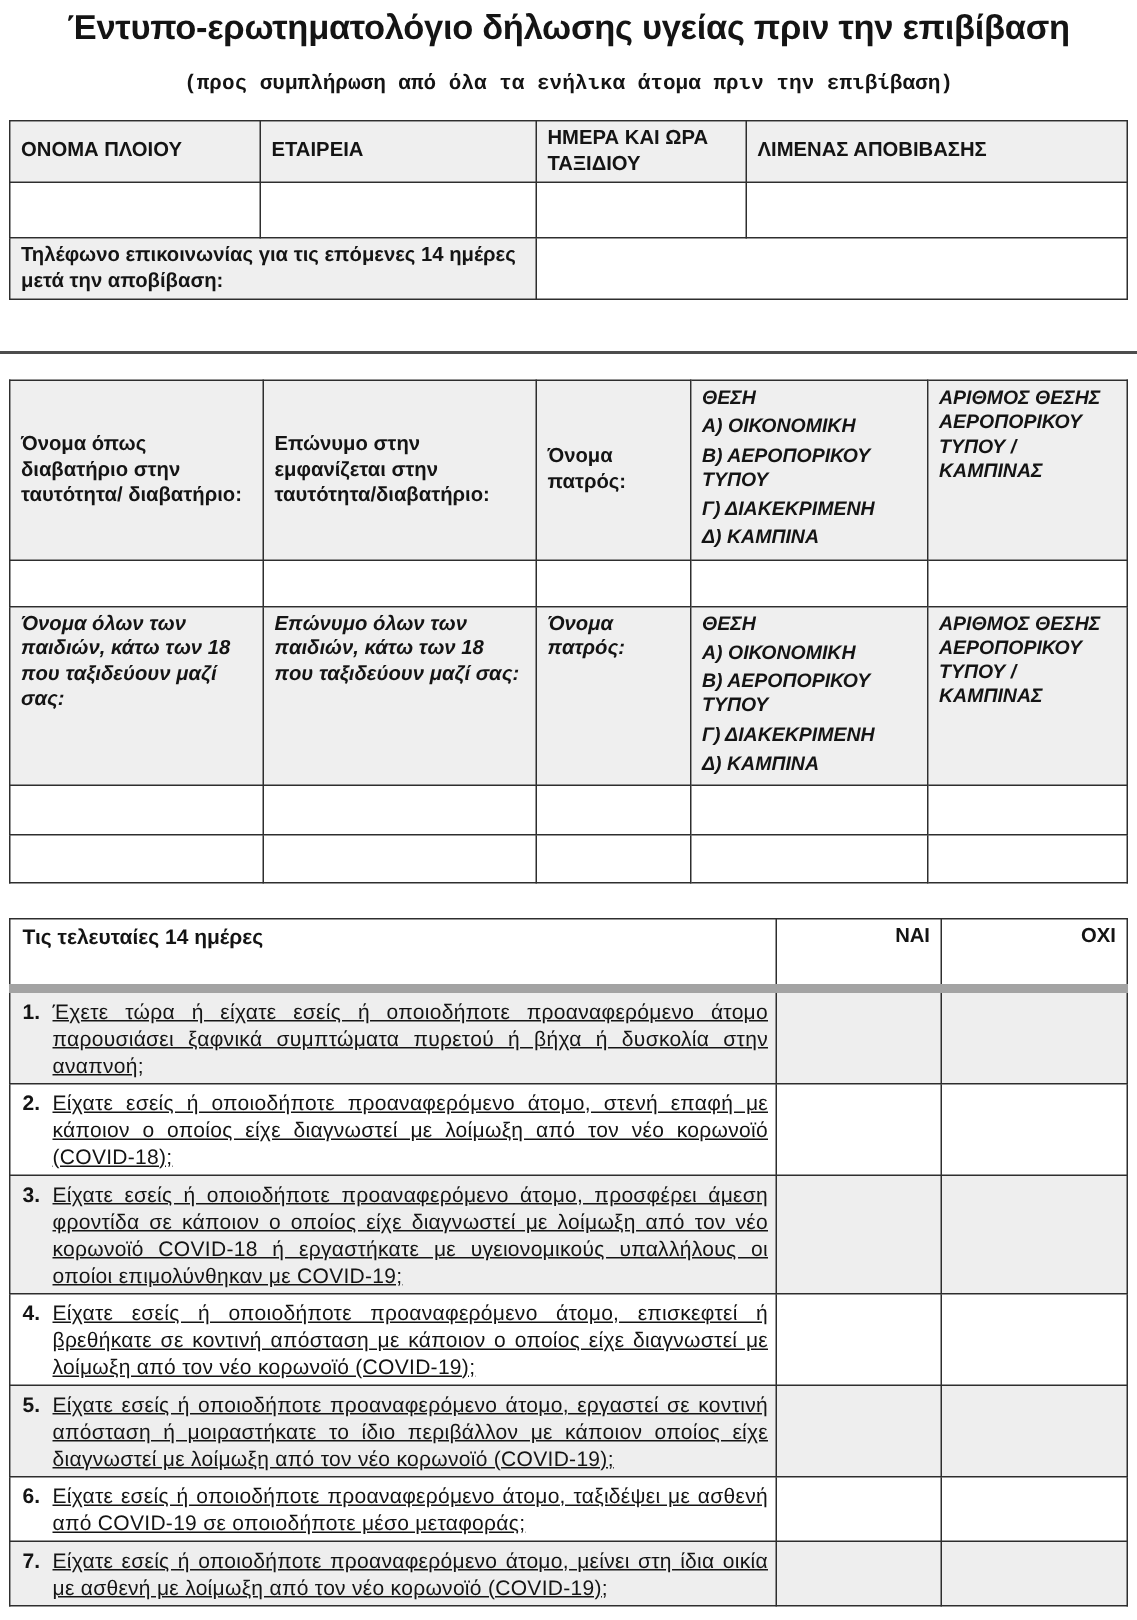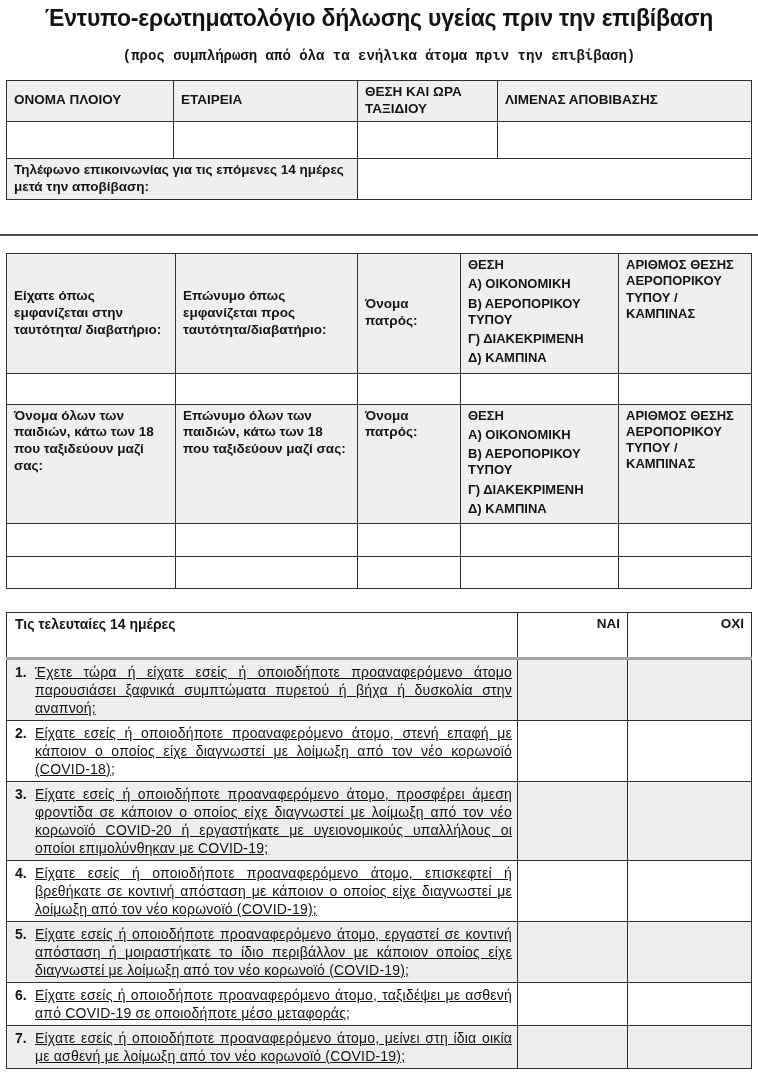--- a/index.html
+++ b/index.html
@@ -8,21 +8,21 @@
   .page { width:758px; height:1080px; overflow:hidden; background:#fff; }
 
   .title { font-size:23px; font-weight:bold; text-align:center; margin:0 8px; padding-top:5px; letter-spacing:-0.2px; }
   .subtitle { font-size:14px; font-weight:bold; text-align:center; margin-top:16px;font-family:Liberation Mono, monospace; }
 
   table { border-collapse:collapse; table-layout:fixed; width:745px; margin-left:6px; }
   td { border:1.6px solid #2e2e2e; padding:3px 7px; font-size:13.5px; line-height:1.25; overflow:hidden; }
   .hdr { font-weight:bold; }
   .shaded { background:#efefef; }
   .v-mid { vertical-align:middle; }
-  .v-top { vertical-align:top; }
+  .v-top { vertical-align:top;font-style:italic; }
 
   .t1 { margin-top:16px; }
   .t1 tr.r-head { height:38px; }
   .t1 tr.r-fill { height:37px; }
   .t1 tr.r-phone { height:38px; }
 
   .divider { height:2.5px; background:#4d4d4d; margin-top:34px; }
 
   .t2 { margin-top:17px; }
   .t2 tr.r-adult-head { height:104px; }
@@ -30,21 +30,21 @@
   .t2 tr.r-child-head { height:114px; }
   .t2 tr.r-fill2 { height:33px; }
   .t2 tr.r-fill3 { height:32px; }
   .seat-line { margin-bottom:3px; }
   .seat-cell { font-size:13px; }
 
   .q-heading { font-size:14.5px; font-weight:bold; margin:22px 0 0 8px; }
 
   .t3 { margin-top:23px; }
   .t3 thead tr { height:46px; }
-  .t3 thead td { vertical-align:top; border-bottom:3px solid #a3a3a3; }
+  .t3 thead td { vertical-align:top; border-bottom:6px solid #a3a3a3; }
   .t3 .period { font-weight:bold; padding-left:8px; font-size:14px; }
   .t3 .yn { font-weight:bold; text-align:right; font-size:13.5px; }
   .t3 tbody td { padding:3px 5px; }
   .t3 tbody tr:nth-child(odd) td { background:#eeeeee; }
   .q-wrap { display:flex; }
   .q-num { flex:0 0 23px; font-weight:bold; font-size:14px; line-height:18px; padding-left:3px; }
   .q-body { flex:1; text-align:justify; font-size:14px; line-height:18px; letter-spacing:0.2px;text-decoration:underline; }
 </style>
 </head>
 <body>
@@ -58,21 +58,21 @@
     <colgroup>
         <col style="width:167px">
         <col style="width:184px">
         <col style="width:140px">
         <col style="width:254px">
       </colgroup>
     <tbody>
         <tr class="r-head">
       <td class="hdr shaded v-mid">ΟΝΟΜΑ ΠΛΟΙΟΥ</td>
       <td class="hdr shaded v-mid">ΕΤΑΙΡΕΙΑ</td>
-      <td class="hdr shaded v-mid">ΘΕΣΗ ΚΑΙ ΩΡΑ ΤΑΞΙΔΙΟΥ</td>
+      <td class="hdr shaded v-mid">ΗΜΕΡΑ ΚΑΙ ΩΡΑ ΤΑΞΙΔΙΟΥ</td>
       <td class="hdr shaded v-mid">ΛΙΜΕΝΑΣ ΑΠΟΒΙΒΑΣΗΣ</td>
     </tr>
     <tr class="r-fill">
       <td></td>
       <td></td>
       <td></td>
       <td></td>
     </tr>
     <tr class="r-phone">
       <td colspan="2" class="hdr shaded v-mid">Τηλέφωνο επικοινωνίας για τις επόμενες 14 ημέρες μετά την αποβίβαση:</td>
@@ -86,22 +86,22 @@
   <table class="t2">
     <colgroup>
         <col style="width:169px">
         <col style="width:182px">
         <col style="width:103px">
         <col style="width:158px">
         <col style="width:133px">
       </colgroup>
     <tbody>
         <tr class="r-adult-head">
-      <td class="hdr shaded v-mid">Είχατε όπως εμφανίζεται στην ταυτότητα/ διαβατήριο:</td>
-      <td class="hdr shaded v-mid">Επώνυμο όπως εμφανίζεται προς ταυτότητα/διαβατήριο:</td>
+      <td class="hdr shaded v-mid">Όνομα όπως διαβατήριο στην ταυτότητα/ διαβατήριο:</td>
+      <td class="hdr shaded v-mid">Επώνυμο στην εμφανίζεται στην ταυτότητα/διαβατήριο:</td>
       <td class="hdr shaded v-mid">Όνομα πατρός:</td>
       <td class="hdr shaded v-top seat-cell">
         <div class="seat-line">ΘΕΣΗ</div>
         <div class="seat-line">Α) ΟΙΚΟΝΟΜΙΚΗ</div>
         <div class="seat-line">Β) ΑΕΡΟΠΟΡΙΚΟΥ ΤΥΠΟΥ</div>
         <div class="seat-line">Γ) ΔΙΑΚΕΚΡΙΜΕΝΗ</div>
         <div class="seat-line">Δ) ΚΑΜΠΙΝΑ</div>
       </td>
       <td class="hdr shaded v-top seat-cell">ΑΡΙΘΜΟΣ ΘΕΣΗΣ ΑΕΡΟΠΟΡΙΚΟΥ ΤΥΠΟΥ / ΚΑΜΠΙΝΑΣ</td>
     </tr>
@@ -174,21 +174,21 @@
             <div class="q-body">Είχατε εσείς ή οποιοδήποτε προαναφερόμενο άτομο, στενή επαφή με κάποιον ο οποίος είχε διαγνωστεί με λοίμωξη από τον νέο κορωνοϊό (COVID-18);</div>
           </div>
         </td>
         <td></td>
         <td></td>
       </tr>
       <tr>
         <td>
           <div class="q-wrap">
             <span class="q-num">3.</span>
-            <div class="q-body">Είχατε εσείς ή οποιοδήποτε προαναφερόμενο άτομο, προσφέρει άμεση φροντίδα σε κάποιον ο οποίος είχε διαγνωστεί με λοίμωξη από τον νέο κορωνοϊό COVID-20 ή εργαστήκατε με υγειονομικούς υπαλλήλους οι οποίοι επιμολύνθηκαν με COVID-19;</div>
+            <div class="q-body">Είχατε εσείς ή οποιοδήποτε προαναφερόμενο άτομο, προσφέρει άμεση φροντίδα σε κάποιον ο οποίος είχε διαγνωστεί με λοίμωξη από τον νέο κορωνοϊό COVID-18 ή εργαστήκατε με υγειονομικούς υπαλλήλους οι οποίοι επιμολύνθηκαν με COVID-19;</div>
           </div>
         </td>
         <td></td>
         <td></td>
       </tr>
       <tr>
         <td>
           <div class="q-wrap">
             <span class="q-num">4.</span>
             <div class="q-body">Είχατε εσείς ή οποιοδήποτε προαναφερόμενο άτομο, επισκεφτεί ή βρεθήκατε σε κοντινή απόσταση με κάποιον ο οποίος είχε διαγνωστεί με λοίμωξη από τον νέο κορωνοϊό (COVID-19);</div>

